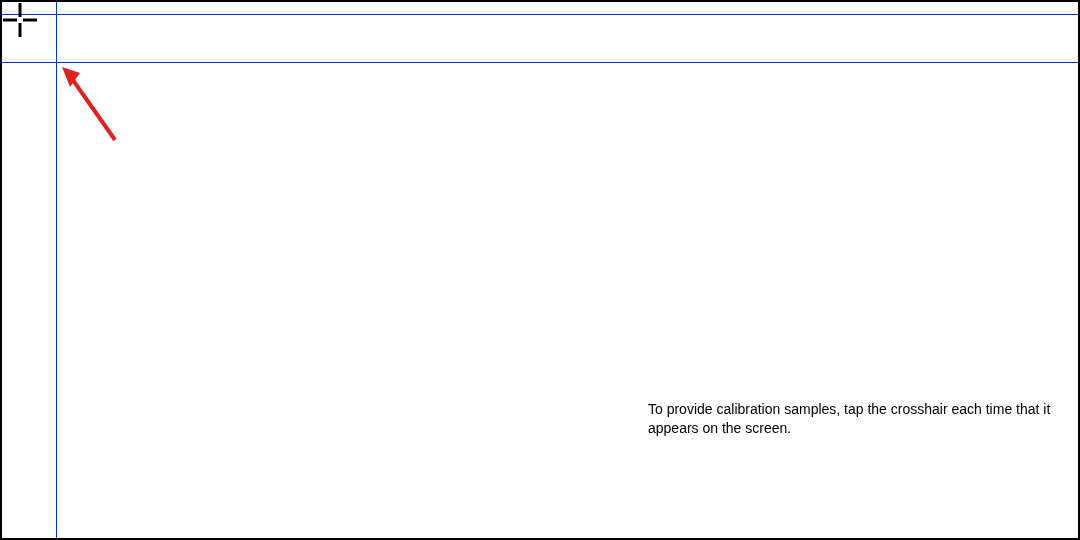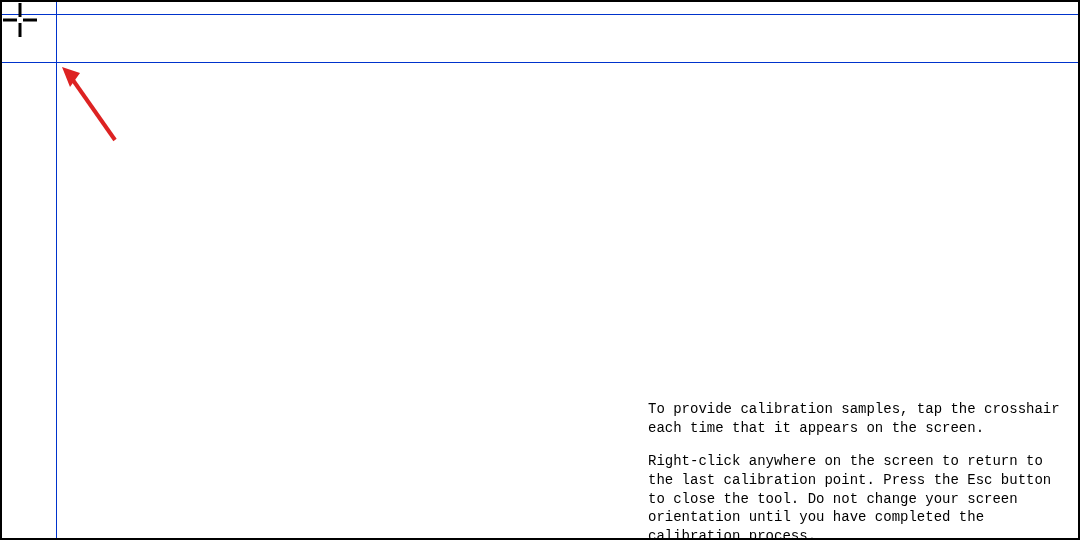--- a/index.html
+++ b/index.html
@@ -3,21 +3,20 @@
   <meta charset="utf-8">
   <style>
     * { margin: 0; padding: 0; box-sizing: border-box; }
     html, body { width: 1080px; height: 540px; overflow: hidden; background: #fff; font-family: Arial, sans-serif; }
     .frame {
       position: relative;
       width: 1080px;
       height: 540px;
       border: 2px solid #000;
       background: #fff;
-      font-family: Liberation Mono, monospace;
     }
     
     .grid-h1 { position: absolute; left: 0; right: 0; top: 12px; height: 1px; background: #0033cc; }
     .grid-h2 { position: absolute; left: 0; right: 0; top: 60px; height: 1px; background: #0033cc; }
     .grid-v1 { position: absolute; top: 0; bottom: 0; left: 54px; width: 1px; background: #0033cc; }
     
     .crosshair {
       position: absolute;
       left: 5px;
       top: 5px;
@@ -62,15 +61,14 @@
     <div class="ch-gap"></div>
   </div>
 
   <svg class="arrow" viewBox="0 0 60 80">
     <line x1="55" y1="75" x2="8" y2="8" stroke="#d22" stroke-width="4"></line>
     <polygon points="2,2 20,8 10,22" fill="#d22"></polygon>
   </svg>
 
   <div class="instructions">
     <p>To provide calibration samples, tap the crosshair each time that it appears on the screen.</p>
-    <p>Right-click anywhere on the screen to return to the last calibration point. Press the Esc button to close the tool. Do not change your screen orientation until you have completed the calibration process.</p>
   </div>
 </div>
 
 </body></html>

